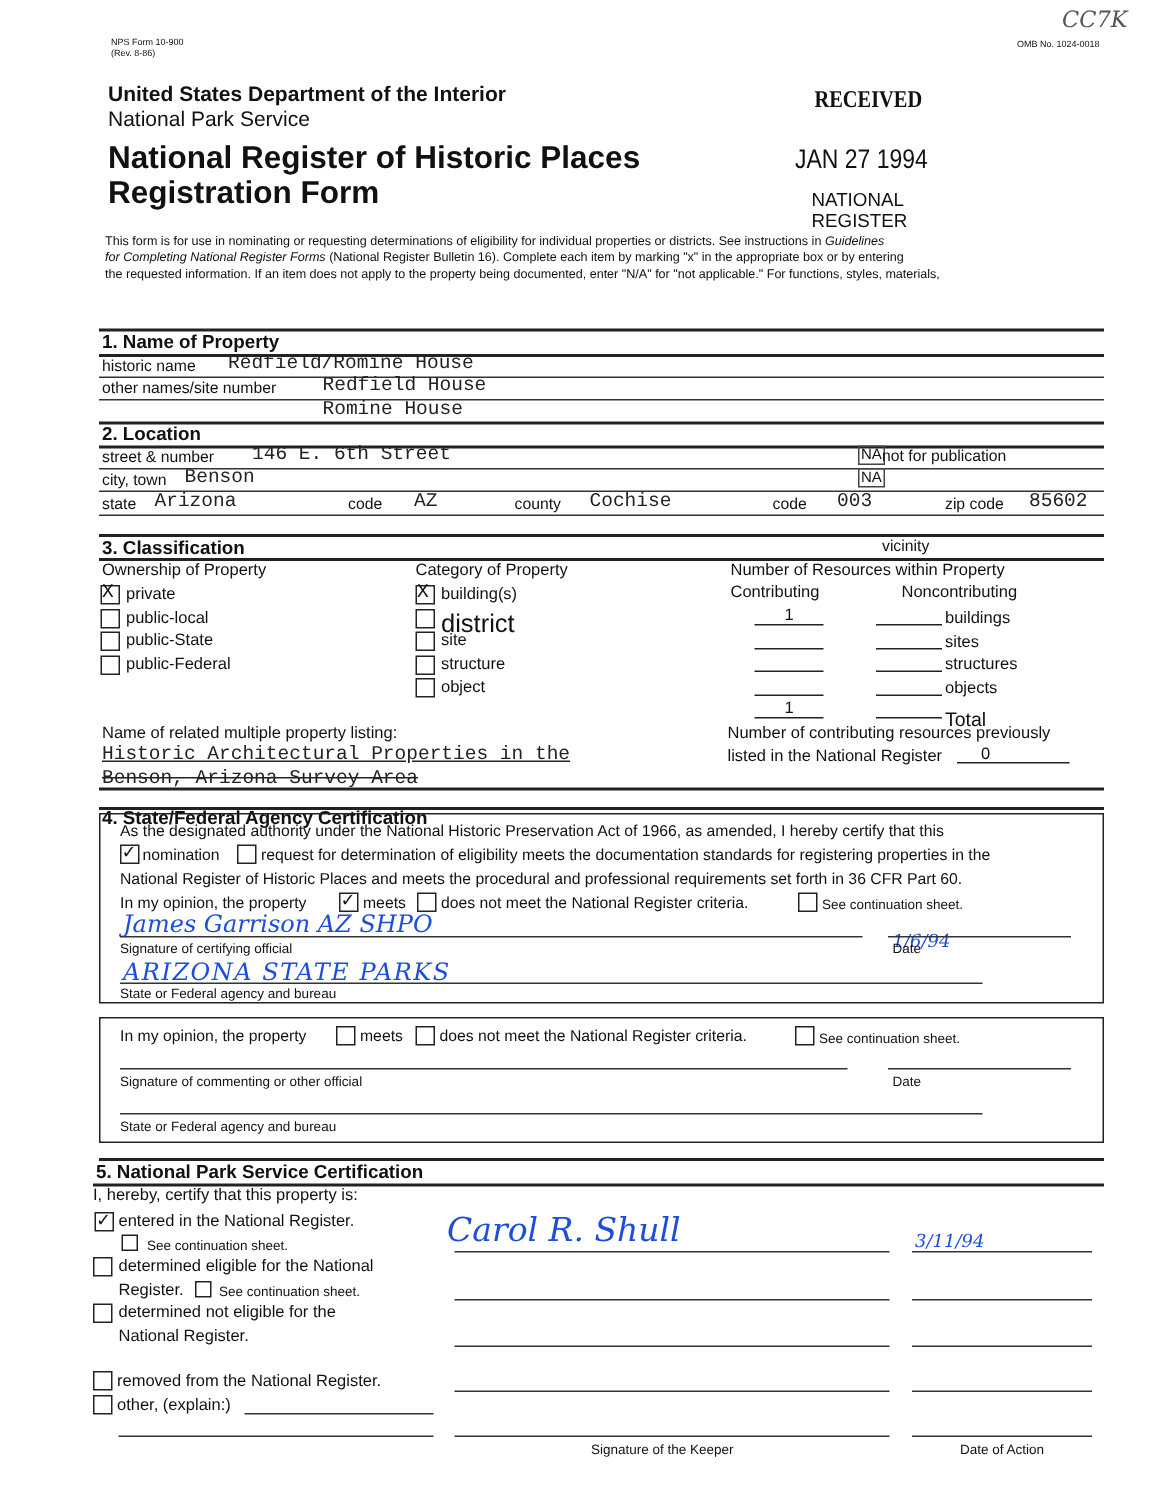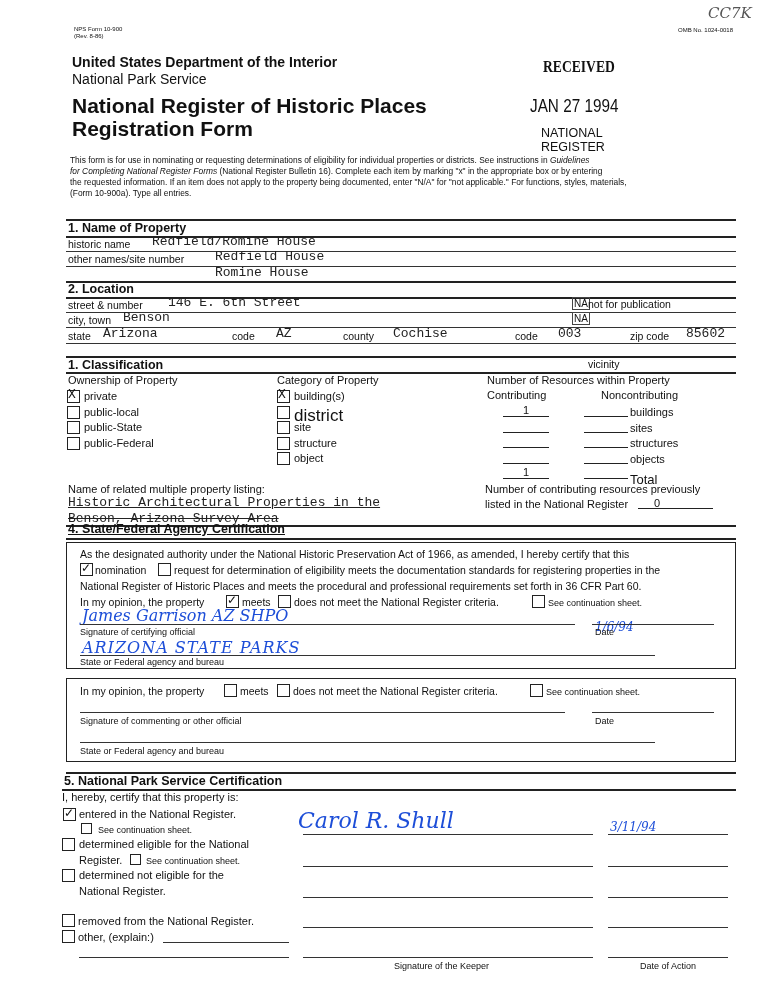--- a/index.html
+++ b/index.html
@@ -39,21 +39,20 @@
   <div class="abs" style="left:543px;top:58px;font-family:'Liberation Serif',serif;font-weight:bold;font-size:16px;transform:scaleX(0.85);transform-origin:left;">RECEIVED</div>
   <div class="abs" style="left:530px;top:96px;font-size:18px;transform:scaleX(0.85);transform-origin:left;">JAN 27 1994</div>
   <div class="abs" style="left:541px;top:126px;font-size:12.5px;">NATIONAL</div>
   <div class="abs" style="left:541px;top:140px;font-size:12.5px;">REGISTER</div>
 </div>
 
 <div class="para" style="left:70px;top:155px;width:670px;">
   <div style="white-space:nowrap;"><span>This form is for use in nominating or requesting determinations of eligibility for individual properties or districts. See instructions in </span><i>Guidelines</i></div>
   <div style="white-space:nowrap;"><i>for Completing National Register Forms</i><span> (National Register Bulletin 16). Complete each item by marking "x" in the appropriate box or by entering</span></div>
   <div style="white-space:nowrap;">the requested information. If an item does not apply to the property being documented, enter "N/A" for "not applicable." For functions, styles, materials,</div>
-  <div style="white-space:nowrap;">(Form 10-900a). Type all entries.</div>
 </div>
 
 <div class="hline" style="left:66px;top:219px;width:670px;"></div>
 <div class="sec-title" style="left:68px;top:221px;">1. Name of Property</div>
 <div class="hline" style="left:66px;top:236px;width:670px;"></div>
 <div class="label" style="left:68px;top:238px;">historic name</div>
 <div class="typed" style="left:152px;top:234px;">Redfield/Romine House</div>
 <div class="hthin" style="left:66px;top:251px;width:670px;"></div>
 <div class="label" style="left:68px;top:253px;">other names/site number</div>
 <div class="typed" style="left:215px;top:249px;">Redfield House</div>
@@ -79,21 +78,21 @@
 <div class="typed" style="left:276px;top:326px;">AZ</div>
 <div class="label" style="left:343px;top:330px;">county</div>
 <div class="typed" style="left:393px;top:326px;">Cochise</div>
 <div class="label" style="left:515px;top:330px;">code</div>
 <div class="typed" style="left:558px;top:326px;">003</div>
 <div class="label" style="left:630px;top:330px;">zip code</div>
 <div class="typed" style="left:686px;top:326px;">85602</div>
 <div class="hthin" style="left:66px;top:343px;width:670px;"></div>
 
 <div class="hline" style="left:66px;top:356px;width:670px;"></div>
-<div class="sec-title" style="left:68px;top:358px;">1. Classification</div>
+<div class="sec-title" style="left:68px;top:358px;">3. Classification</div>
 <div class="hline" style="left:66px;top:372px;width:670px;"></div>
 
 <div class="label" style="left:68px;top:374px;font-size:11px;">Ownership of Property</div>
 <div id="ownership-list">
     <div class="cb" style="left: 67px; top: 390px;">
       <span class="mark">X</span>
     </div>
     <div class="label" style="left: 84px; top: 390px; font-size: 11px;">private</div>
     <div class="cb" style="left: 67px; top: 405.5px;"></div>
     <div class="label" style="left: 84px; top: 405.5px; font-size: 11px;">public-local</div>
@@ -141,21 +140,21 @@
   </div>
 
 <div class="label" style="left:68px;top:483px;font-size:11px;">Name of related multiple property listing:</div>
 <div class="typed" style="left:68px;top:495px;text-decoration:underline;">Historic Architectural Properties in the</div>
 <div class="typed" style="left:68px;top:511px;text-decoration:line-through;">Benson, Arizona Survey Area</div>
 <div class="label" style="left:485px;top:483px;font-size:11px;">Number of contributing resources previously</div>
 <div class="label" style="left:485px;top:498px;font-size:11px;">listed in the National Register</div>
 <div class="under" style="left:638px;top:497px;width:75px;text-align:left;padding-left:16px;box-sizing:border-box;">0</div>
 
 <div class="hline" style="left:66px;top:525px;width:670px;"></div>
-<div class="sec-title" style="left:68px;top:522px;background:transparent;text-decoration:underline;">4. State/Federal Agency Certification</div>
+<div class="sec-title" style="left:68px;top:538px;background:transparent;">4. State/Federal Agency Certification</div>
 <div class="hline" style="left:66px;top:538px;width:670px;"></div>
 
 <div class="box" style="left:66px;top:542px;width:670px;height:127px;"></div>
 <div class="label" style="left:80px;top:548px;">As the designated authority under the National Historic Preservation Act of 1966, as amended, I hereby certify that this</div>
 <div class="cb" style="left:80px;top:563px;">
     <span class="tick">✓</span>
   </div>
 <div class="label" style="left:95px;top:564px;">nomination</div>
 <div class="cb" style="left:158px;top:563px;"></div>
 <div class="label" style="left:174px;top:564px;">request for determination of eligibility meets the documentation standards for registering properties in the</div>

